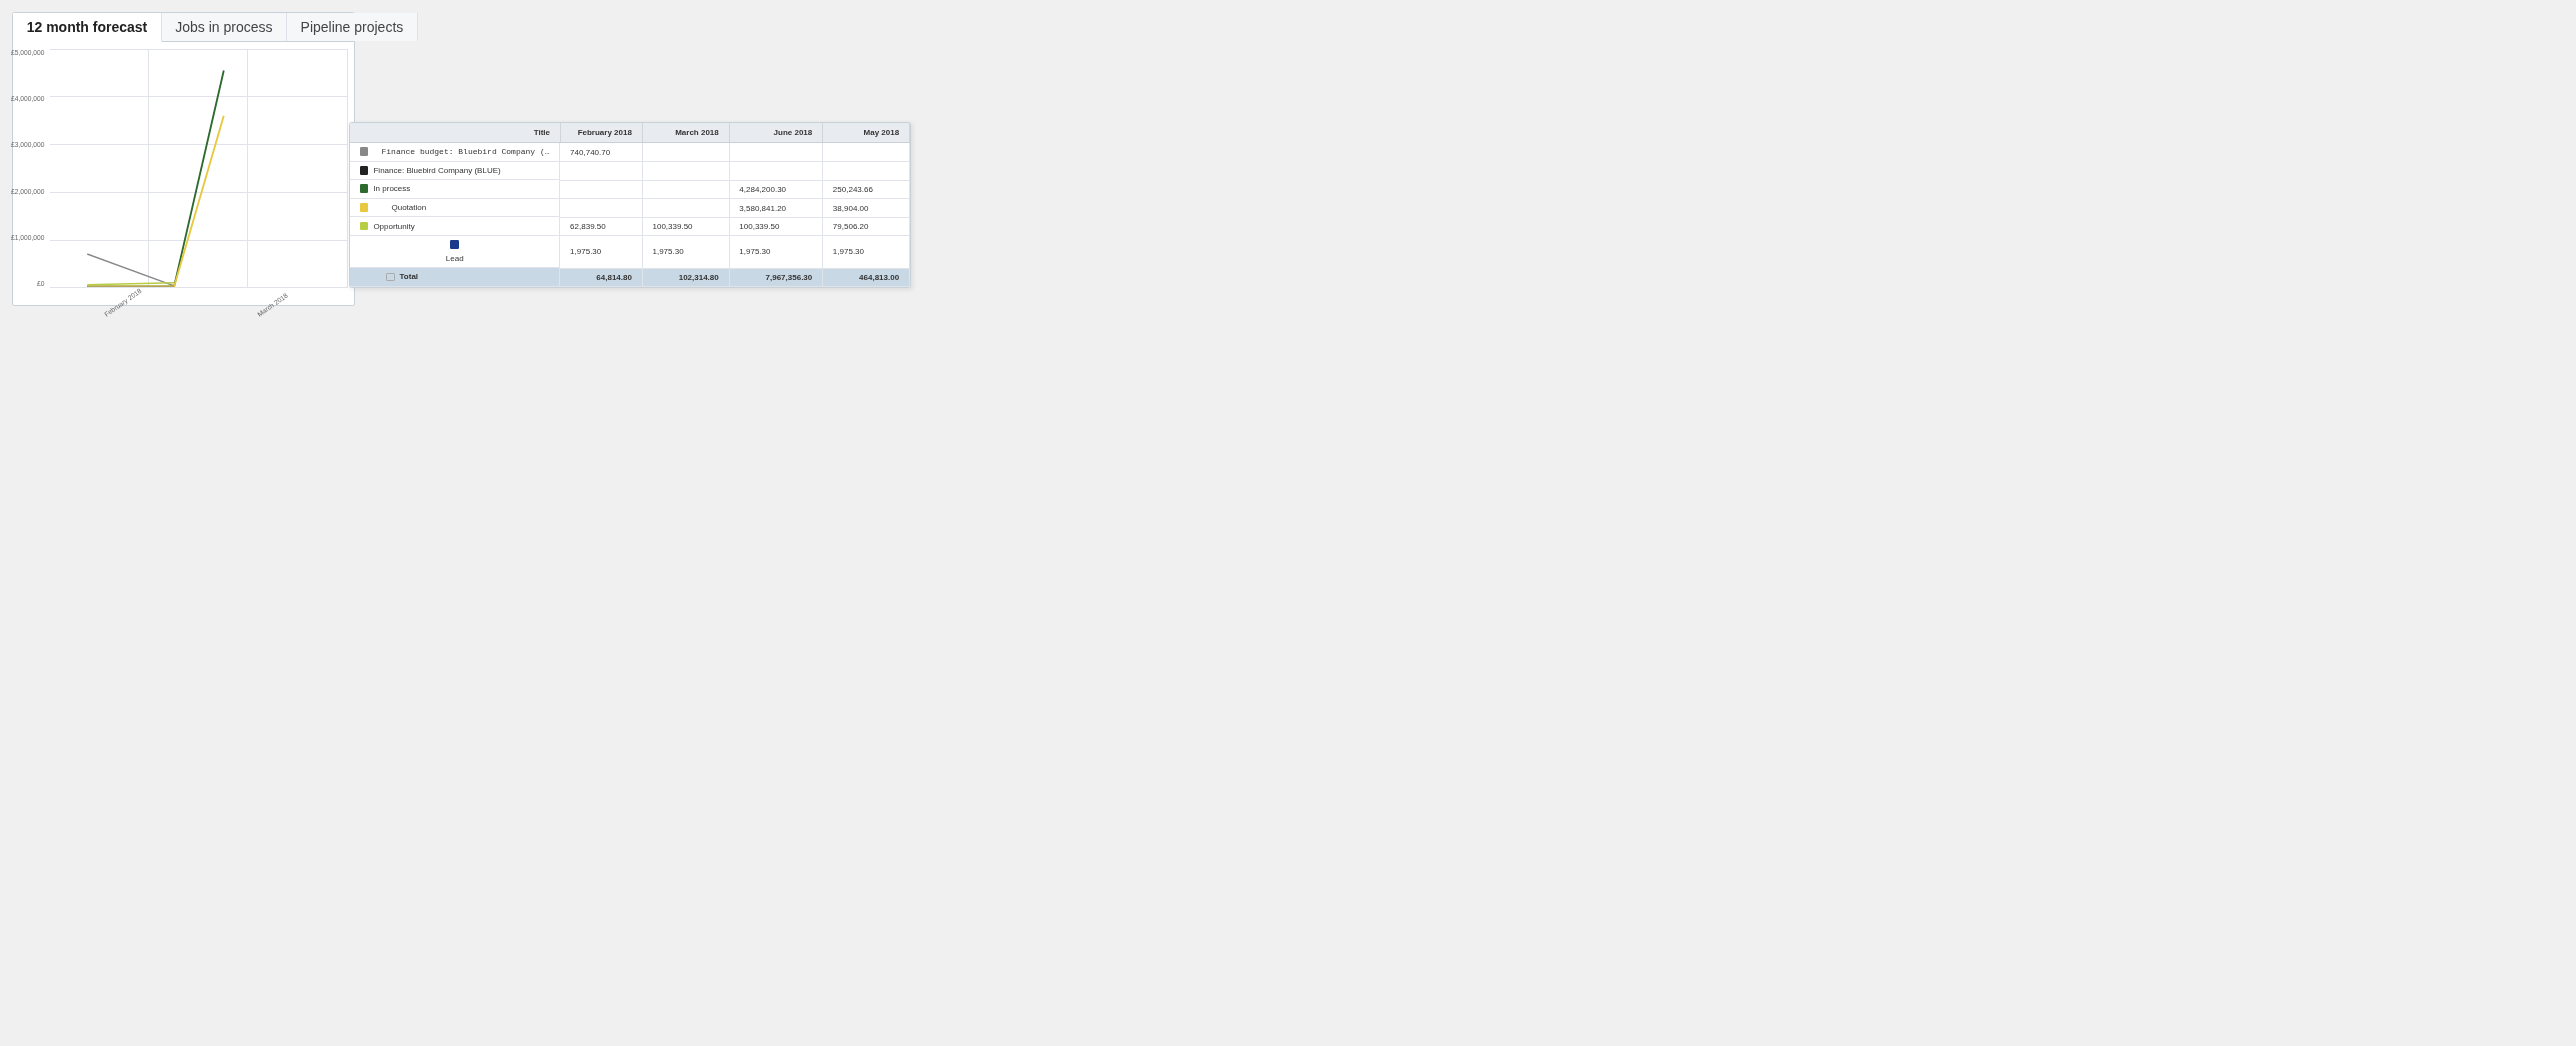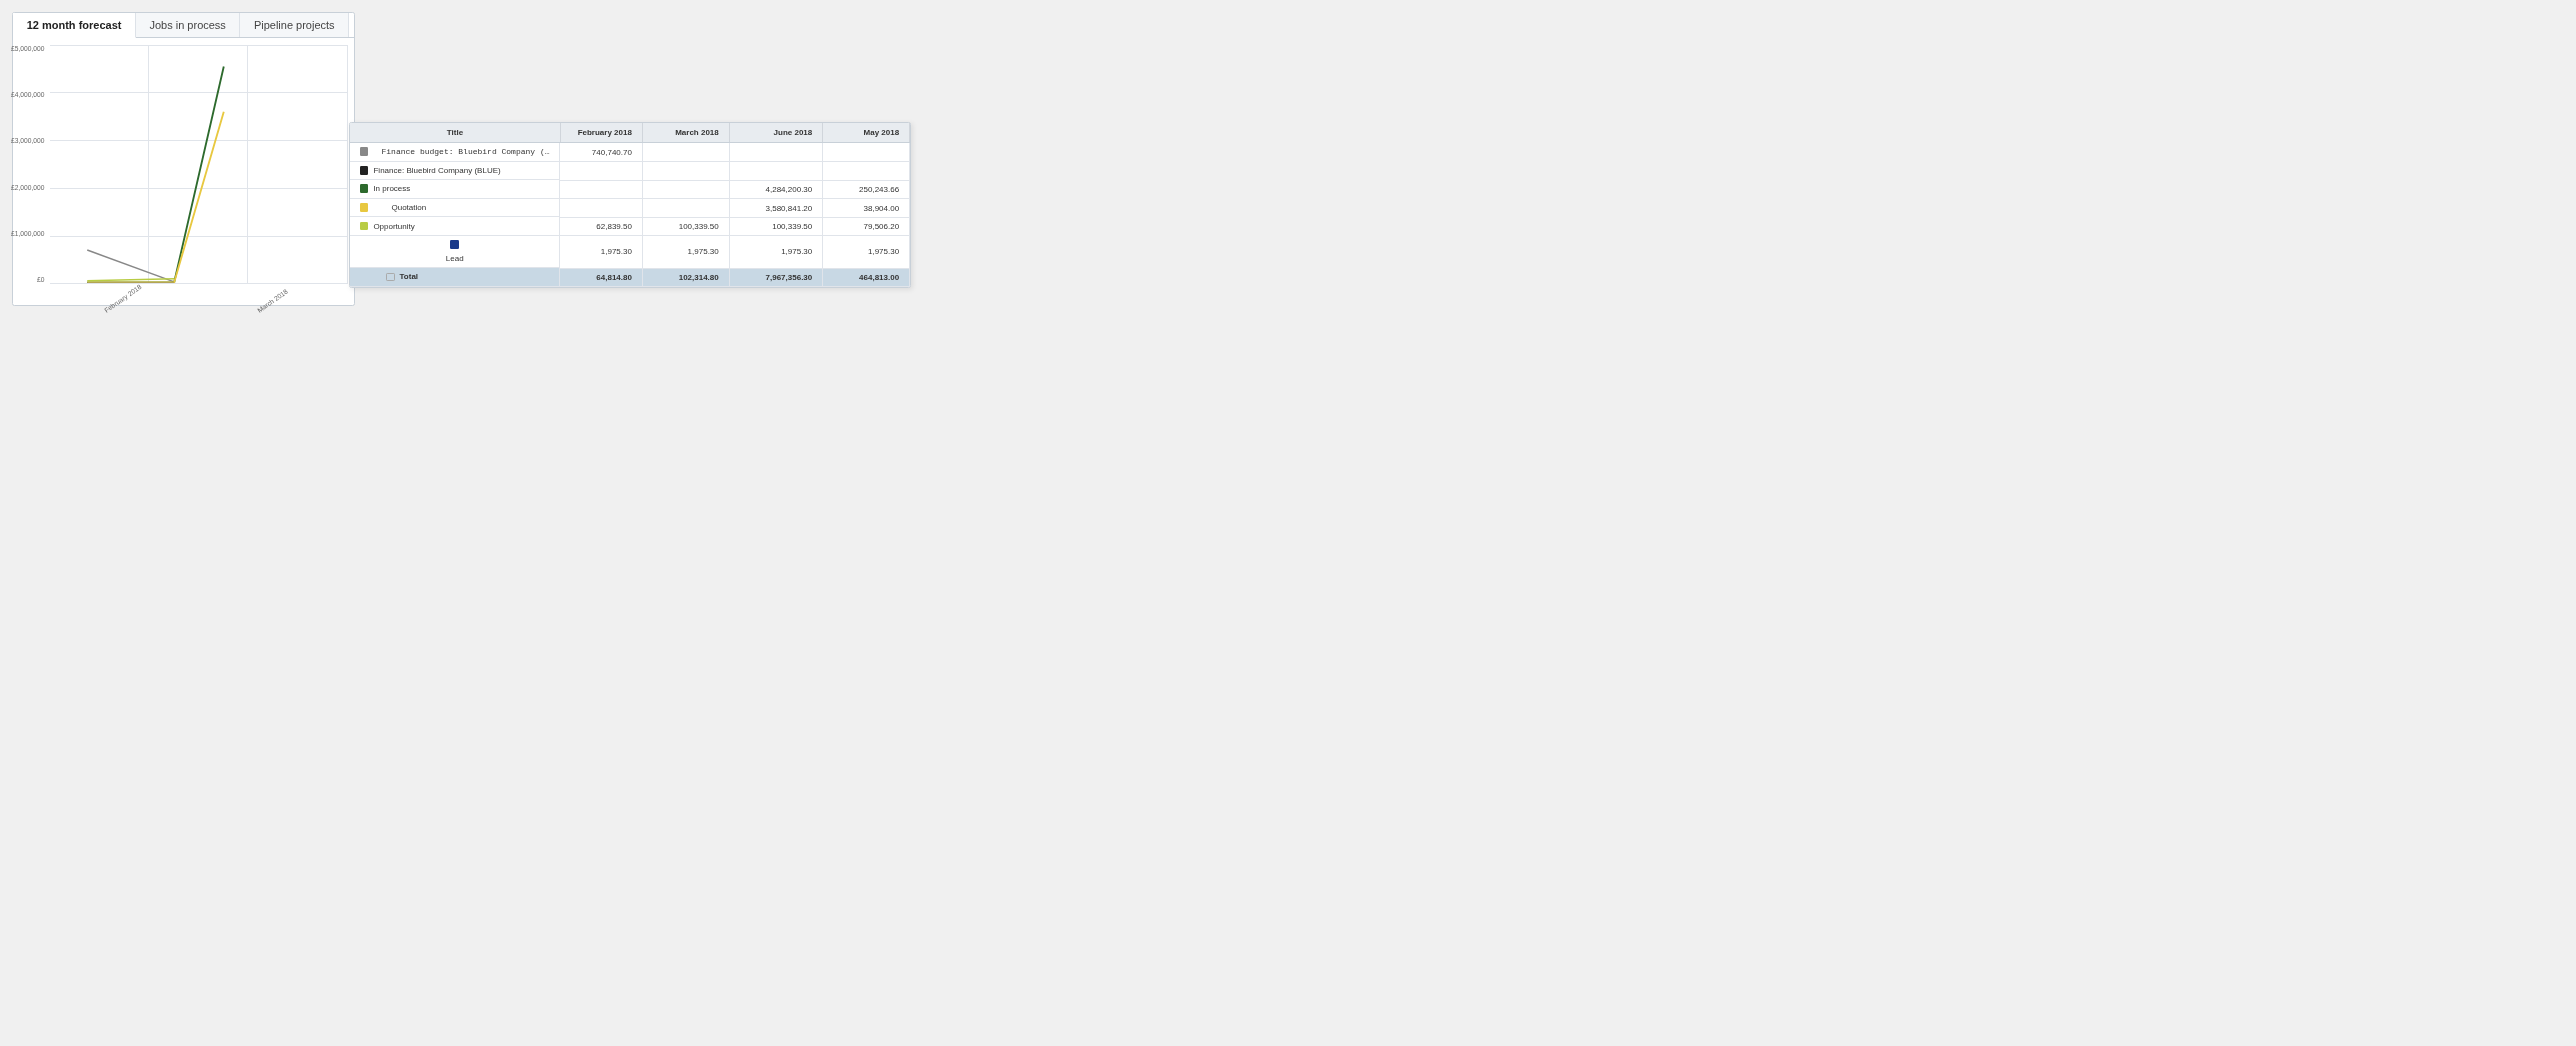--- a/index.html
+++ b/index.html
@@ -34,21 +34,21 @@
     .tabs {
       display: flex;
       border-bottom: 0.9px solid #c8d0d8;
       background: #fff;
       border-radius: 2.4px 2.4px 0 0;
     }
 
     .tab {
       padding: 6.1px 13.5px;
       cursor: pointer;
-      font-size: 11px;
+      font-size: 14px;
       color: #444;
       border-right: 0.6px solid #dde2e8;
       background: #f5f7f9;
       white-space: nowrap;
     }
 
     .tab.active {
       background: #fff;
       font-weight: 700;
       color: #222;
@@ -129,30 +129,30 @@
       padding: 4.9px 9.8px;
       text-align: right;
       font-weight: 600;
       color: #333;
       border-bottom: 0.9px solid #c8d0d8;
       border-right: 0.6px solid #d0d5db;
       white-space: nowrap;
     }
 
     thead tr th:first-child {
-      text-align: center;
+      text-align: right;
       width: 159px;
     }
 
     tbody tr td {
       padding: 4.3px 9.8px;
       border-bottom: 0.6px solid #e0e4ea;
       border-right: 0.6px solid #e0e4ea;
       color: #333;
-      text-align: right;
+      text-align: left;
       white-space: nowrap;
     }
 
     tbody tr td:first-child {
       text-align: left;
       display: flex;
       align-items: center;
       gap: 4.9px;
     }
 

